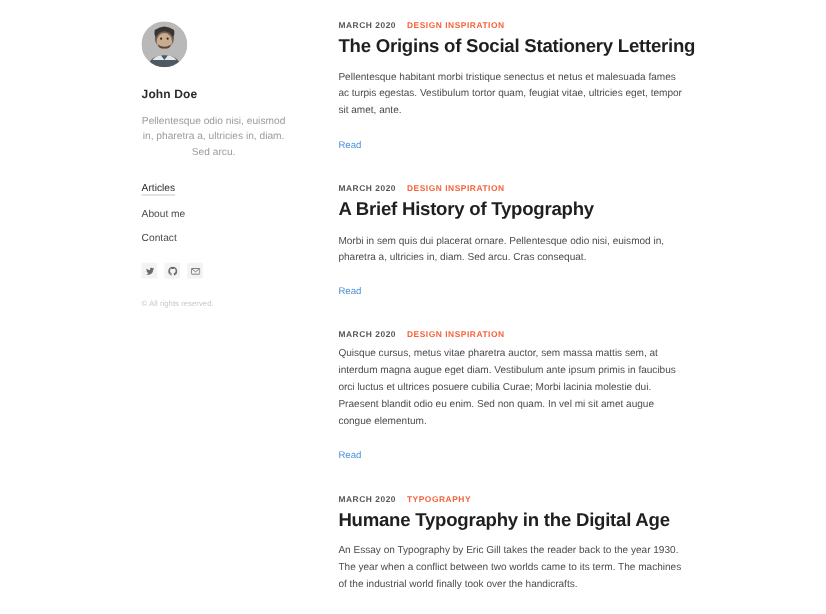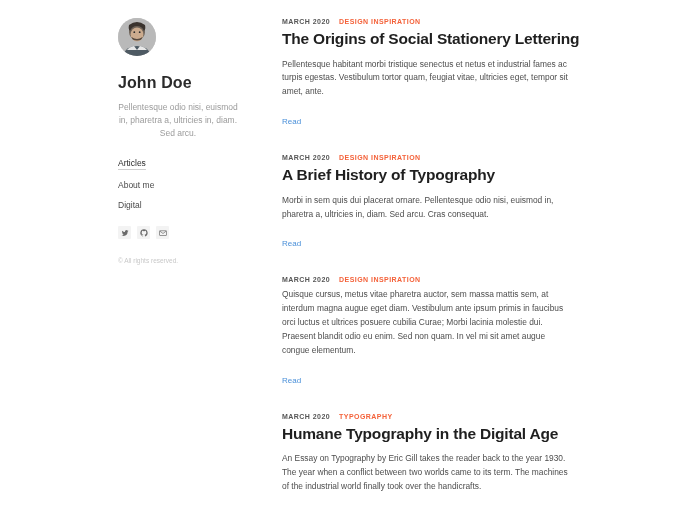--- a/index.html
+++ b/index.html
@@ -33,21 +33,21 @@
     width: 38px;
     height: 38px;
     border-radius: 50%;
     overflow: hidden;
     background: #cfcfcf;
     position: relative;
   }
   .avatar svg { display: block; }
   .author-name {
     margin-top: 18px;
-    font-size: 16px;
+    font-size: 10px;
     font-weight: bold;
     color: #2b2b2b;
     letter-spacing: 0.1px;
   }
   .author-bio {
     margin-top: 9px;
     font-size: 8.5px;
     line-height: 1.55;
     color: #9b9b9b;
     max-width: 120px;
@@ -163,21 +163,21 @@
         <path d="M16 28 l3 4 l3 -4 q5 1 7 4 l-20 0 q2 -3 7 -4z" fill="#e8e8e8"></path>
       </svg>
     </div>
 
     <div class="author-name">John Doe</div>
     <div class="author-bio">Pellentesque odio nisi, euismod in, pharetra a, ultricies in, diam. Sed arcu.</div>
 
     <nav class="nav">
       <a class="nav-item active" href="#">Articles</a>
       <a class="nav-item" href="#">About me</a>
-      <a class="nav-item" href="#">Digital</a>
+      <a class="nav-item" href="#">Contact</a>
     </nav>
 
     <div class="social">
       <a class="social-icon" href="#">
         <svg width="8" height="8" viewBox="0 0 16 16">
           <path fill="#6b6b6b" d="M15 3.5a6 6 0 0 1-1.6.45A2.8 2.8 0 0 0 14.6 2.4a5.6 5.6 0 0 1-1.77.68A2.8 2.8 0 0 0 8 5.6c0 .22.02.43.07.63A7.9 7.9 0 0 1 2.4 3.3a2.8 2.8 0 0 0 .86 3.73 2.7 2.7 0 0 1-1.26-.35v.03c0 1.35.96 2.48 2.24 2.74a2.8 2.8 0 0 1-1.26.05 2.8 2.8 0 0 0 2.61 1.94A5.6 5.6 0 0 1 1 12.6a7.9 7.9 0 0 0 4.28 1.25c5.13 0 7.94-4.25 7.94-7.94l-.01-.36A5.6 5.6 0 0 0 15 3.5z"></path>
         </svg>
       </a>
       <a class="social-icon" href="#">
         <svg width="8" height="8" viewBox="0 0 16 16">
@@ -196,21 +196,21 @@
   </aside>
 
   <main class="main">
 
     <article class="post">
       <div class="post-meta">
         <span class="post-date">MARCH 2020</span>
         <a class="post-category" href="#">DESIGN INSPIRATION</a>
       </div>
       <h2 class="post-title">The Origins of Social Stationery Lettering</h2>
-      <p class="post-excerpt">Pellentesque habitant morbi tristique senectus et netus et industrial fames ac turpis egestas. Vestibulum tortor quam, feugiat vitae, ultricies eget, tempor sit amet, ante.</p>
+      <p class="post-excerpt">Pellentesque habitant morbi tristique senectus et netus et malesuada fames ac turpis egestas. Vestibulum tortor quam, feugiat vitae, ultricies eget, tempor sit amet, ante.</p>
       <a class="read-link" href="#">Read</a>
     </article>
 
     <article class="post">
       <div class="post-meta">
         <span class="post-date">MARCH 2020</span>
         <a class="post-category" href="#">DESIGN INSPIRATION</a>
       </div>
       <h2 class="post-title">A Brief History of Typography</h2>
       <p class="post-excerpt">Morbi in sem quis dui placerat ornare. Pellentesque odio nisi, euismod in, pharetra a, ultricies in, diam. Sed arcu. Cras consequat.</p>

